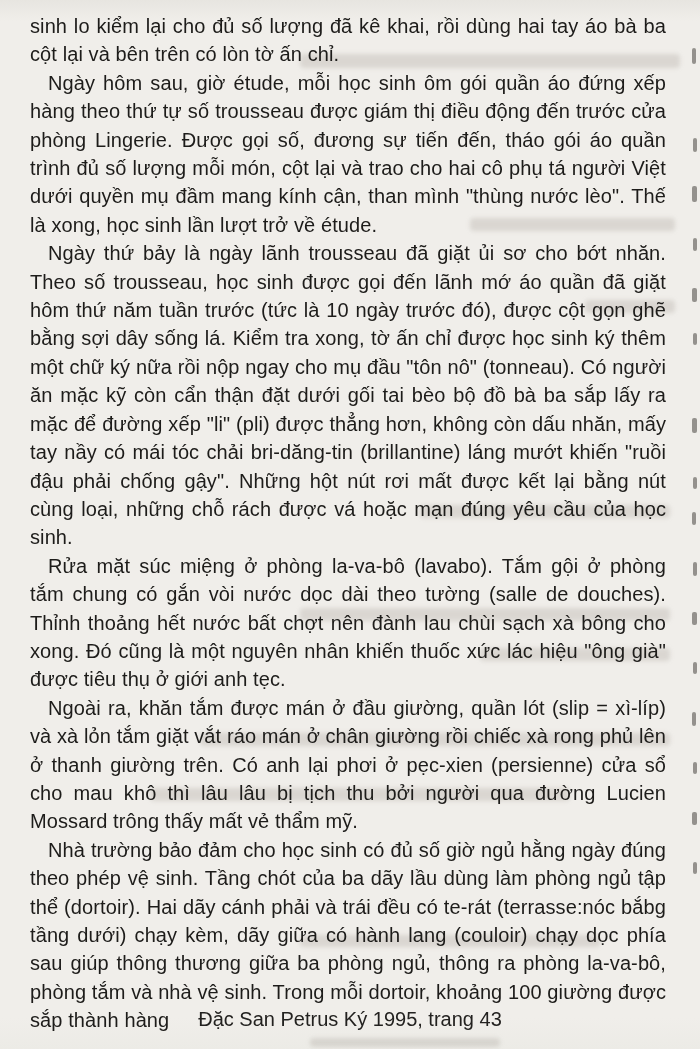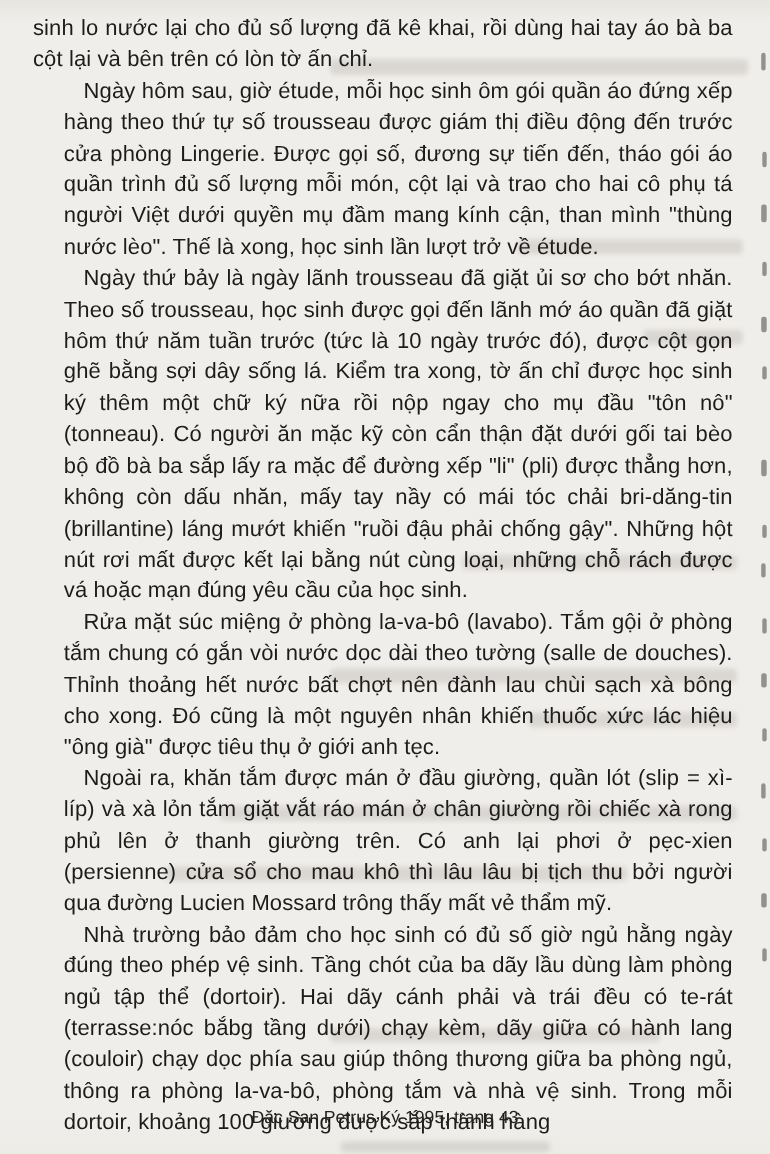--- a/index.html
+++ b/index.html
@@ -24,29 +24,28 @@
     font-size: 20px;
     line-height: 28.4px;
     text-align: justify;
     letter-spacing: 0.1px;
   }
   .text-block p {
     margin: 0;
   }
   .text-block p.indent {
     text-indent: 18px;
-    margin-left: 28px;
   }
   .footer {
     position: absolute;
     left: 0;
     width: 700px;
     top: 1008px;
     text-align: center;
-    font-size: 16px;
+    font-size: 20px;
     color: #232220;
   }
   
   .ghost {
     position: absolute;
     background: rgba(140, 134, 122, 0.22);
     border-radius: 4px;
     filter: blur(2.2px);
     pointer-events: none;
   }
@@ -86,21 +85,21 @@
   <div class="edge-mark" style="left:692px; top:512px; width:4px; height:13px;"></div>
   <div class="edge-mark" style="left:693px; top:562px; width:4px; height:14px;"></div>
   <div class="edge-mark" style="left:692px; top:612px; width:5px; height:13px;"></div>
   <div class="edge-mark" style="left:693px; top:662px; width:4px; height:12px;"></div>
   <div class="edge-mark" style="left:692px; top:712px; width:4px; height:14px;"></div>
   <div class="edge-mark" style="left:693px; top:762px; width:4px; height:12px;"></div>
   <div class="edge-mark" style="left:692px; top:812px; width:5px; height:13px;"></div>
   <div class="edge-mark" style="left:693px; top:862px; width:4px; height:12px;"></div>
 
   <div class="text-block">
-    <p>sinh lo nước lại cho đủ số lượng đã kê khai, rồi dùng hai tay áo bà ba cột lại và bên trên có lòn tờ ấn chỉ.</p>
+    <p>sinh lo kiểm lại cho đủ số lượng đã kê khai, rồi dùng hai tay áo bà ba cột lại và bên trên có lòn tờ ấn chỉ.</p>
     <p class="indent">Ngày hôm sau, giờ étude, mỗi học sinh ôm gói quần áo đứng xếp hàng theo thứ tự số trousseau được giám thị điều động đến trước cửa phòng Lingerie. Được gọi số, đương sự tiến đến, tháo gói áo quần trình đủ số lượng mỗi món, cột lại và trao cho hai cô phụ tá người Việt dưới quyền mụ đầm mang kính cận, than mình "thùng nước lèo". Thế là xong, học sinh lần lượt trở về étude.</p>
     <p class="indent">Ngày thứ bảy là ngày lãnh trousseau đã giặt ủi sơ cho bớt nhăn. Theo số trousseau, học sinh được gọi đến lãnh mớ áo quần đã giặt hôm thứ năm tuần trước (tức là 10 ngày trước đó), được cột gọn ghẽ bằng sợi dây sống lá. Kiểm tra xong, tờ ấn chỉ được học sinh ký thêm một chữ ký nữa rồi nộp ngay cho mụ đầu "tôn nô" (tonneau). Có người ăn mặc kỹ còn cẩn thận đặt dưới gối tai bèo bộ đồ bà ba sắp lấy ra mặc để đường xếp "li" (pli) được thẳng hơn, không còn dấu nhăn, mấy tay nầy có mái tóc chải bri-dăng-tin (brillantine) láng mướt khiến "ruồi đậu phải chống gậy". Những hột nút rơi mất được kết lại bằng nút cùng loại, những chỗ rách được vá hoặc mạn đúng yêu cầu của học sinh.</p>
     <p class="indent">Rửa mặt súc miệng ở phòng la-va-bô (lavabo). Tắm gội ở phòng tắm chung có gắn vòi nước dọc dài theo tường (salle de douches). Thỉnh thoảng hết nước bất chợt nên đành lau chùi sạch xà bông cho xong. Đó cũng là một nguyên nhân khiến thuốc xức lác hiệu "ông già" được tiêu thụ ở giới anh tẹc.</p>
     <p class="indent">Ngoài ra, khăn tắm được mán ở đầu giường, quần lót (slip = xì-líp) và xà lỏn tắm giặt vắt ráo mán ở chân giường rồi chiếc xà rong phủ lên ở thanh giường trên. Có anh lại phơi ở pẹc-xien (persienne) cửa sổ cho mau khô thì lâu lâu bị tịch thu bởi người qua đường Lucien Mossard trông thấy mất vẻ thẩm mỹ.</p>
     <p class="indent">Nhà trường bảo đảm cho học sinh có đủ số giờ ngủ hằng ngày đúng theo phép vệ sinh. Tầng chót của ba dãy lầu dùng làm phòng ngủ tập thể (dortoir). Hai dãy cánh phải và trái đều có te-rát (terrasse:nóc bắbg tầng dưới) chạy kèm, dãy giữa có hành lang (couloir) chạy dọc phía sau giúp thông thương giữa ba phòng ngủ, thông ra phòng la-va-bô, phòng tắm và nhà vệ sinh. Trong mỗi dortoir, khoảng 100 giường được sắp thành hàng</p>
   </div>
 
   <div class="footer">Đặc San Petrus Ký 1995, trang 43</div>
 
 </div>

